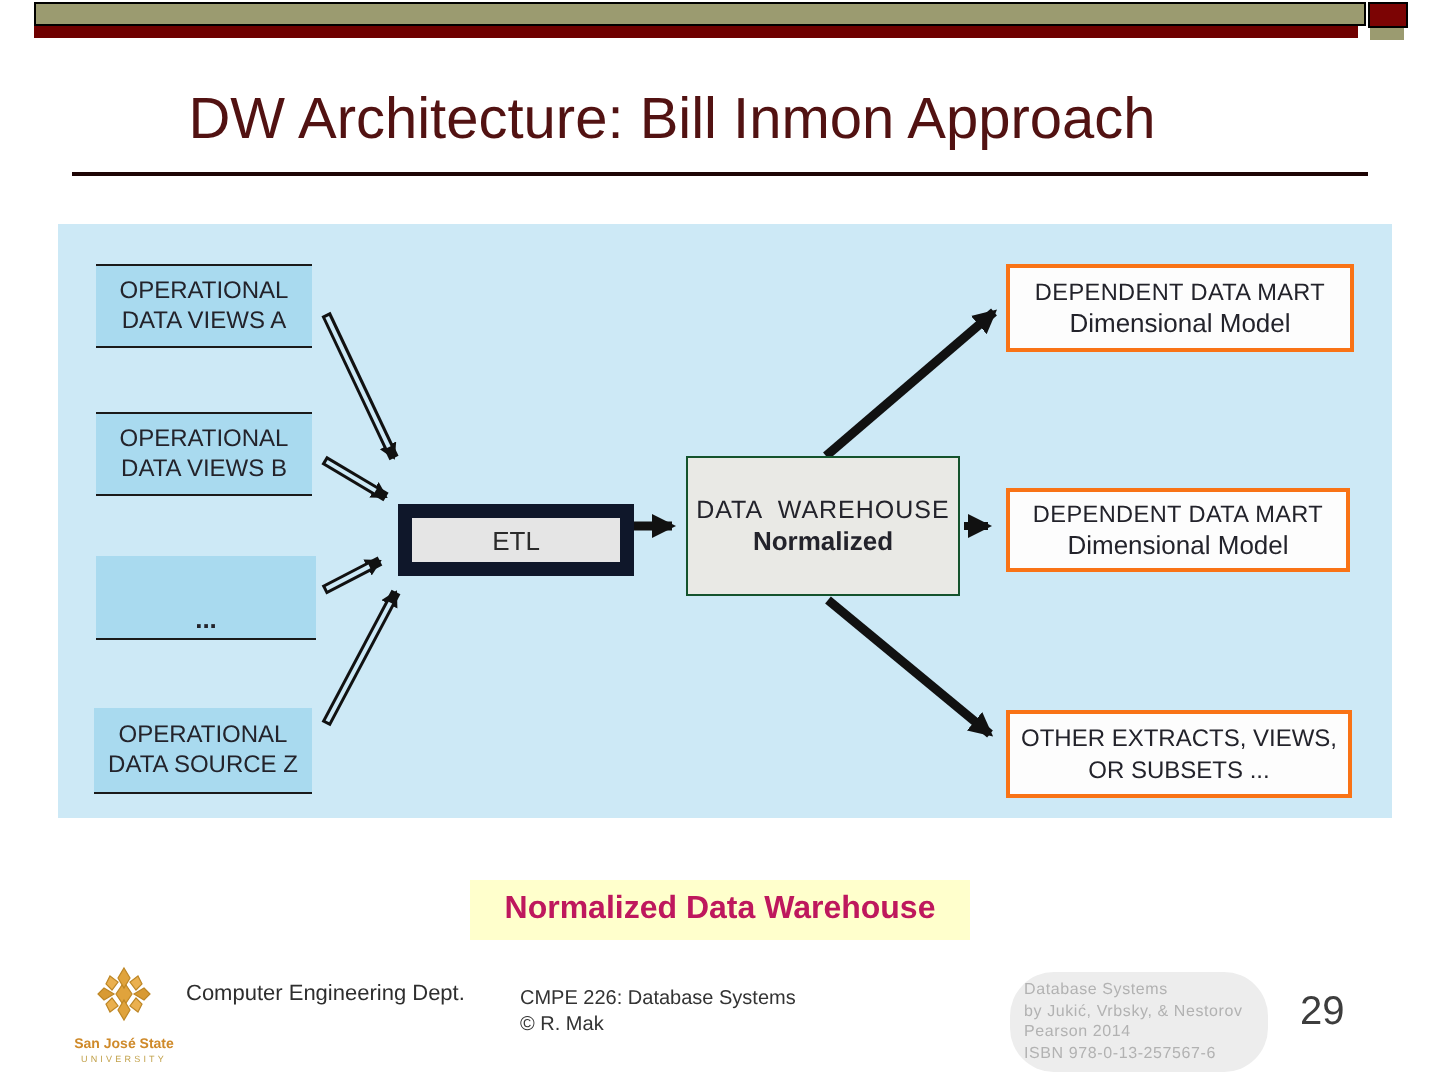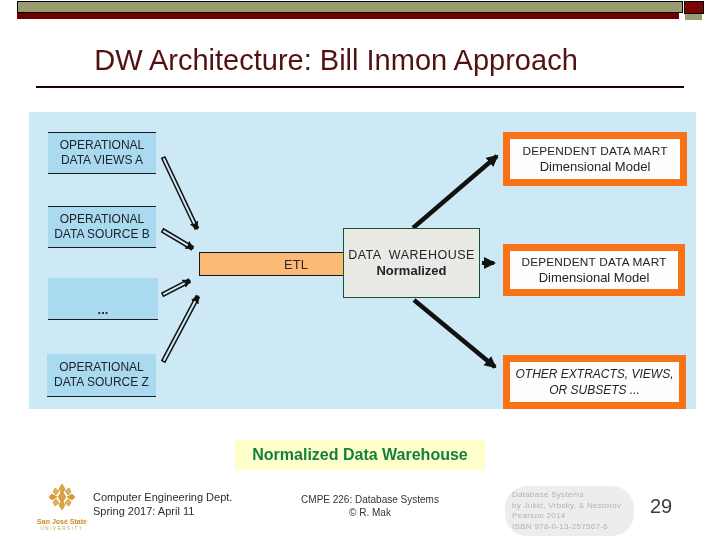--- a/index.html
+++ b/index.html
@@ -23,41 +23,41 @@
   svg.arrows{position:absolute;left:0;top:0;width:720px;height:540px;pointer-events:none;}
   .dbox{position:absolute;display:flex;flex-direction:column;justify-content:center;align-items:center;
         text-align:center;color:#23232b;}
   .src{background:#a9daef;font-size:12px;line-height:15px;}
   .bt{border-top:1px solid #1a1a1a;}
   .bb{border-bottom:1px solid #1a1a1a;}
   .box-srcA{left:48px;top:132px;width:108px;height:40px;}
   .box-srcB{left:48px;top:206px;width:108px;height:40px;}
   .box-dots{left:48px;top:278px;width:110px;height:42px;font-size:13px;font-weight:bold;justify-content:flex-end;padding-bottom:2px;box-sizing:border-box;}
   .box-srcZ{left:47px;top:354px;width:109px;height:42px;}
-  .box-etl{left:199px;top:252px;width:104px;height:22px;background:#fdba74;border:1px solid #0f172a;
-           font-size:13px;color:#2b2b2b;padding-left:44px;}
+  .box-etl{left:199px;top:252px;width:104px;height:22px;background:#e5e5e5;border:7px solid #0f172a;
+           font-size:13px;color:#2b2b2b;}
   .box-dw{left:343px;top:228px;width:135px;height:68px;background:#e9e9e5;border:1px solid #14532d;}
   .dw-l1{font-size:12.5px;white-space:pre;letter-spacing:0.5px;line-height:16px;}
   .dw-l2{font-size:13px;font-weight:bold;line-height:16px;}
-  .wbox{background:#fdfdfd;border:7px solid #f97316;}
+  .wbox{background:#fdfdfd;border:2px solid #f97316;}
   .box-dm1{left:503px;top:132px;width:170px;height:40px;}
   .box-dm2{left:503px;top:244px;width:168px;height:38px;}
-  .box-oth{left:503px;top:355px;width:169px;height:40px;font-style:italic;}
+  .box-oth{left:503px;top:355px;width:169px;height:40px;}
   .wl1{font-size:11.8px;letter-spacing:0.2px;line-height:16px;}
   .wl2{font-size:13px;font-weight:normal;line-height:16px;}
   .ol{font-size:12px;line-height:16px;}
   
   .caption{position:absolute;left:235px;top:440px;width:250px;height:30px;background:#ffffcc;
-           font-size:16px;font-weight:bold;color:#15803d;text-align:center;line-height:30px;}
+           font-size:16px;font-weight:bold;color:#be185d;text-align:center;line-height:30px;}
   
   .logo{position:absolute;left:36px;top:483px;width:52px;text-align:center;}
   .logo-name{font-size:7px;font-weight:bold;color:#cf8a2a;line-height:8px;margin-top:1px;}
   .logo-univ{font-size:4.5px;color:#c2a14a;letter-spacing:1.6px;line-height:6px;}
   .foot-left{position:absolute;left:93px;top:491px;font-size:11px;color:#2e2e2e;line-height:13.5px;}
-  .foot-center{position:absolute;left:260px;top:493px;width:220px;text-align:center;
+  .foot-center{position:absolute;left:260px;top:493px;width:220px;text-align:left;
                font-size:10px;color:#333;line-height:13px;}
   .book{position:absolute;left:505px;top:486px;width:129px;height:50px;background:#ededed;
         box-sizing:border-box;padding:4px 0 0 7px;font-size:8px;color:#b2b2b2;line-height:10.5px;letter-spacing:0.3px;border-radius:22px;}
   .page-num{position:absolute;left:650px;top:495px;font-size:20px;color:#3d3d3d;}
 </style>
 </head>
 <body>
 
 <div id="slide">
 
@@ -103,21 +103,21 @@
     <line x1="413" y1="228" x2="497" y2="156" stroke="#111" stroke-width="4.5" marker-end="url(#head-solid)"></line>
     <line x1="414" y1="300" x2="495" y2="367" stroke="#111" stroke-width="4.5" marker-end="url(#head-solid)"></line>
   </svg>
 
   <div class="dbox src bt bb box-srcA">
     <span>OPERATIONAL</span>
     <span>DATA VIEWS A</span>
   </div>
   <div class="dbox src bt bb box-srcB">
     <span>OPERATIONAL</span>
-    <span>DATA SOURCE B</span>
+    <span>DATA VIEWS B</span>
   </div>
   <div class="dbox src bb box-dots">
     <span>...</span>
   </div>
   <div class="dbox src bb box-srcZ">
     <span>OPERATIONAL</span>
     <span>DATA SOURCE Z</span>
   </div>
 
   <div class="dbox box-etl">
@@ -157,21 +157,20 @@
         <path d="M10 23 L14 20 L11 16 L8 19 Z" fill="#eab04f"></path>
         <path d="M24 23 L26 19 L23 16 L20 20 Z" fill="#eab04f"></path>
       </g>
     </svg>
     <div class="logo-name">San José State</div>
     <div class="logo-univ">UNIVERSITY</div>
   </div>
 
   <div class="foot-left">
     <div>Computer Engineering Dept.</div>
-    <div>Spring 2017: April 11</div>
   </div>
 
   <div class="foot-center">
     <div>CMPE 226: Database Systems</div>
     <div>© R. Mak</div>
   </div>
 
   <div class="book">
     <div>Database Systems</div>
     <div>by Jukić, Vrbsky, &amp; Nestorov</div>

